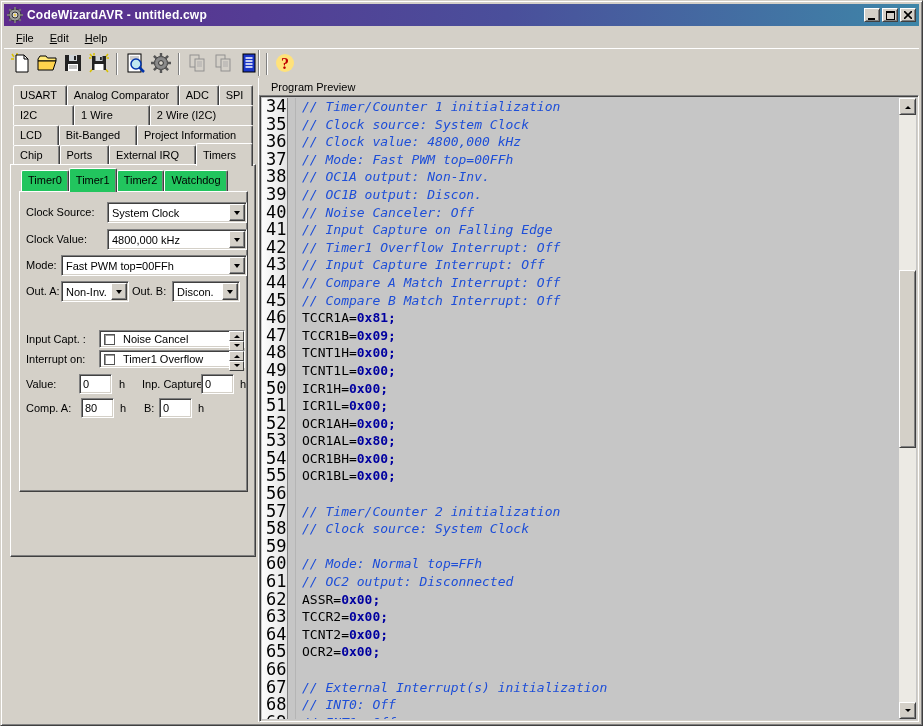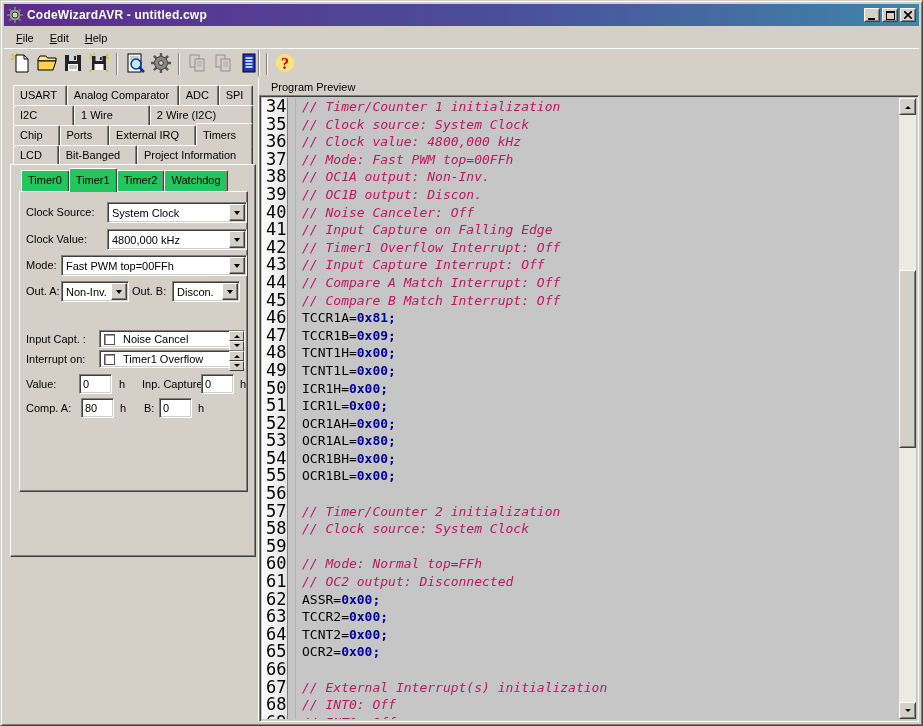--- a/index.html
+++ b/index.html
@@ -90,21 +90,21 @@
   .code-area{position:absolute;left:0;top:17px;right:0;bottom:0;background:#c6c6c6;
     border:1px solid;border-color:#808080 #fff #fff #808080;
     box-shadow:inset 1px 1px 0 #404040,inset -1px -1px 0 #d4d0c8;overflow:hidden;}
   .code-scroll{position:absolute;left:2px;top:2px;right:19px;bottom:2px;overflow:hidden;}
   .code-row{display:flex;height:17.6px;line-height:17.6px;
     font-family:"DejaVu Sans Mono",monospace;font-size:13px;white-space:pre;}
   .ln{width:26px;flex:none;background:linear-gradient(90deg,#fdfdfd,#e4e4e4);
     border-right:1px solid #808080;padding-left:4px;font-size:17px;color:#000;}
   .lgap{width:8px;flex:none;border-right:1px solid #b5b5b5;}
   .ltext{padding-left:6px;}
-  .seg-comment{color:#be185d;font-style:italic;}
+  .seg-comment{color:#1d4ed8;font-style:italic;}
   .seg-plain{color:#000;}
   .seg-value{color:#0000a0;font-weight:bold;}
   
   .vscroll{position:absolute;right:2px;top:2px;bottom:2px;width:17px;background:#eceae4;}
   .sb-btn{position:absolute;left:0;width:17px;height:17px;background:#d4d0c8;border:1px solid;
     border-color:#fff #404040 #404040 #fff;box-shadow:inset 1px 1px 0 #d4d0c8,inset -1px -1px 0 #808080;
     display:flex;align-items:center;justify-content:center;}
   .sb-up{top:0;} .sb-dn{bottom:0;}
   .sb-thumb{position:absolute;left:0;top:172px;width:17px;height:178px;background:#d4d0c8;
     border:1px solid;border-color:#fff #404040 #404040 #fff;
@@ -237,29 +237,29 @@
           <div class="tab">Analog Comparator</div>
           <div class="tab">ADC</div>
           <div class="tab">SPI</div>
         </div>
         <div class="tab-row">
           <div class="tab">I2C</div>
           <div class="tab">1 Wire</div>
           <div class="tab">2 Wire (I2C)</div>
         </div>
         <div class="tab-row">
+          <div class="tab">LCD</div>
+          <div class="tab">Bit-Banged</div>
+          <div class="tab">Project Information</div>
+        </div>
+        <div class="tab-row">
           <div class="tab">Chip</div>
           <div class="tab">Ports</div>
           <div class="tab">External IRQ</div>
           <div class="tab selected">Timers</div>
-        </div>
-        <div class="tab-row">
-          <div class="tab">LCD</div>
-          <div class="tab">Bit-Banged</div>
-          <div class="tab">Project Information</div>
         </div>
       </div>
 
     <div class="outer-panel panel">
       <div class="inner-tabs" id="timerTabs">
           <div class="itab">Timer0</div>
           <div class="itab selected">Timer1</div>
           <div class="itab">Timer2</div>
           <div class="itab">Watchdog</div>
         </div>

